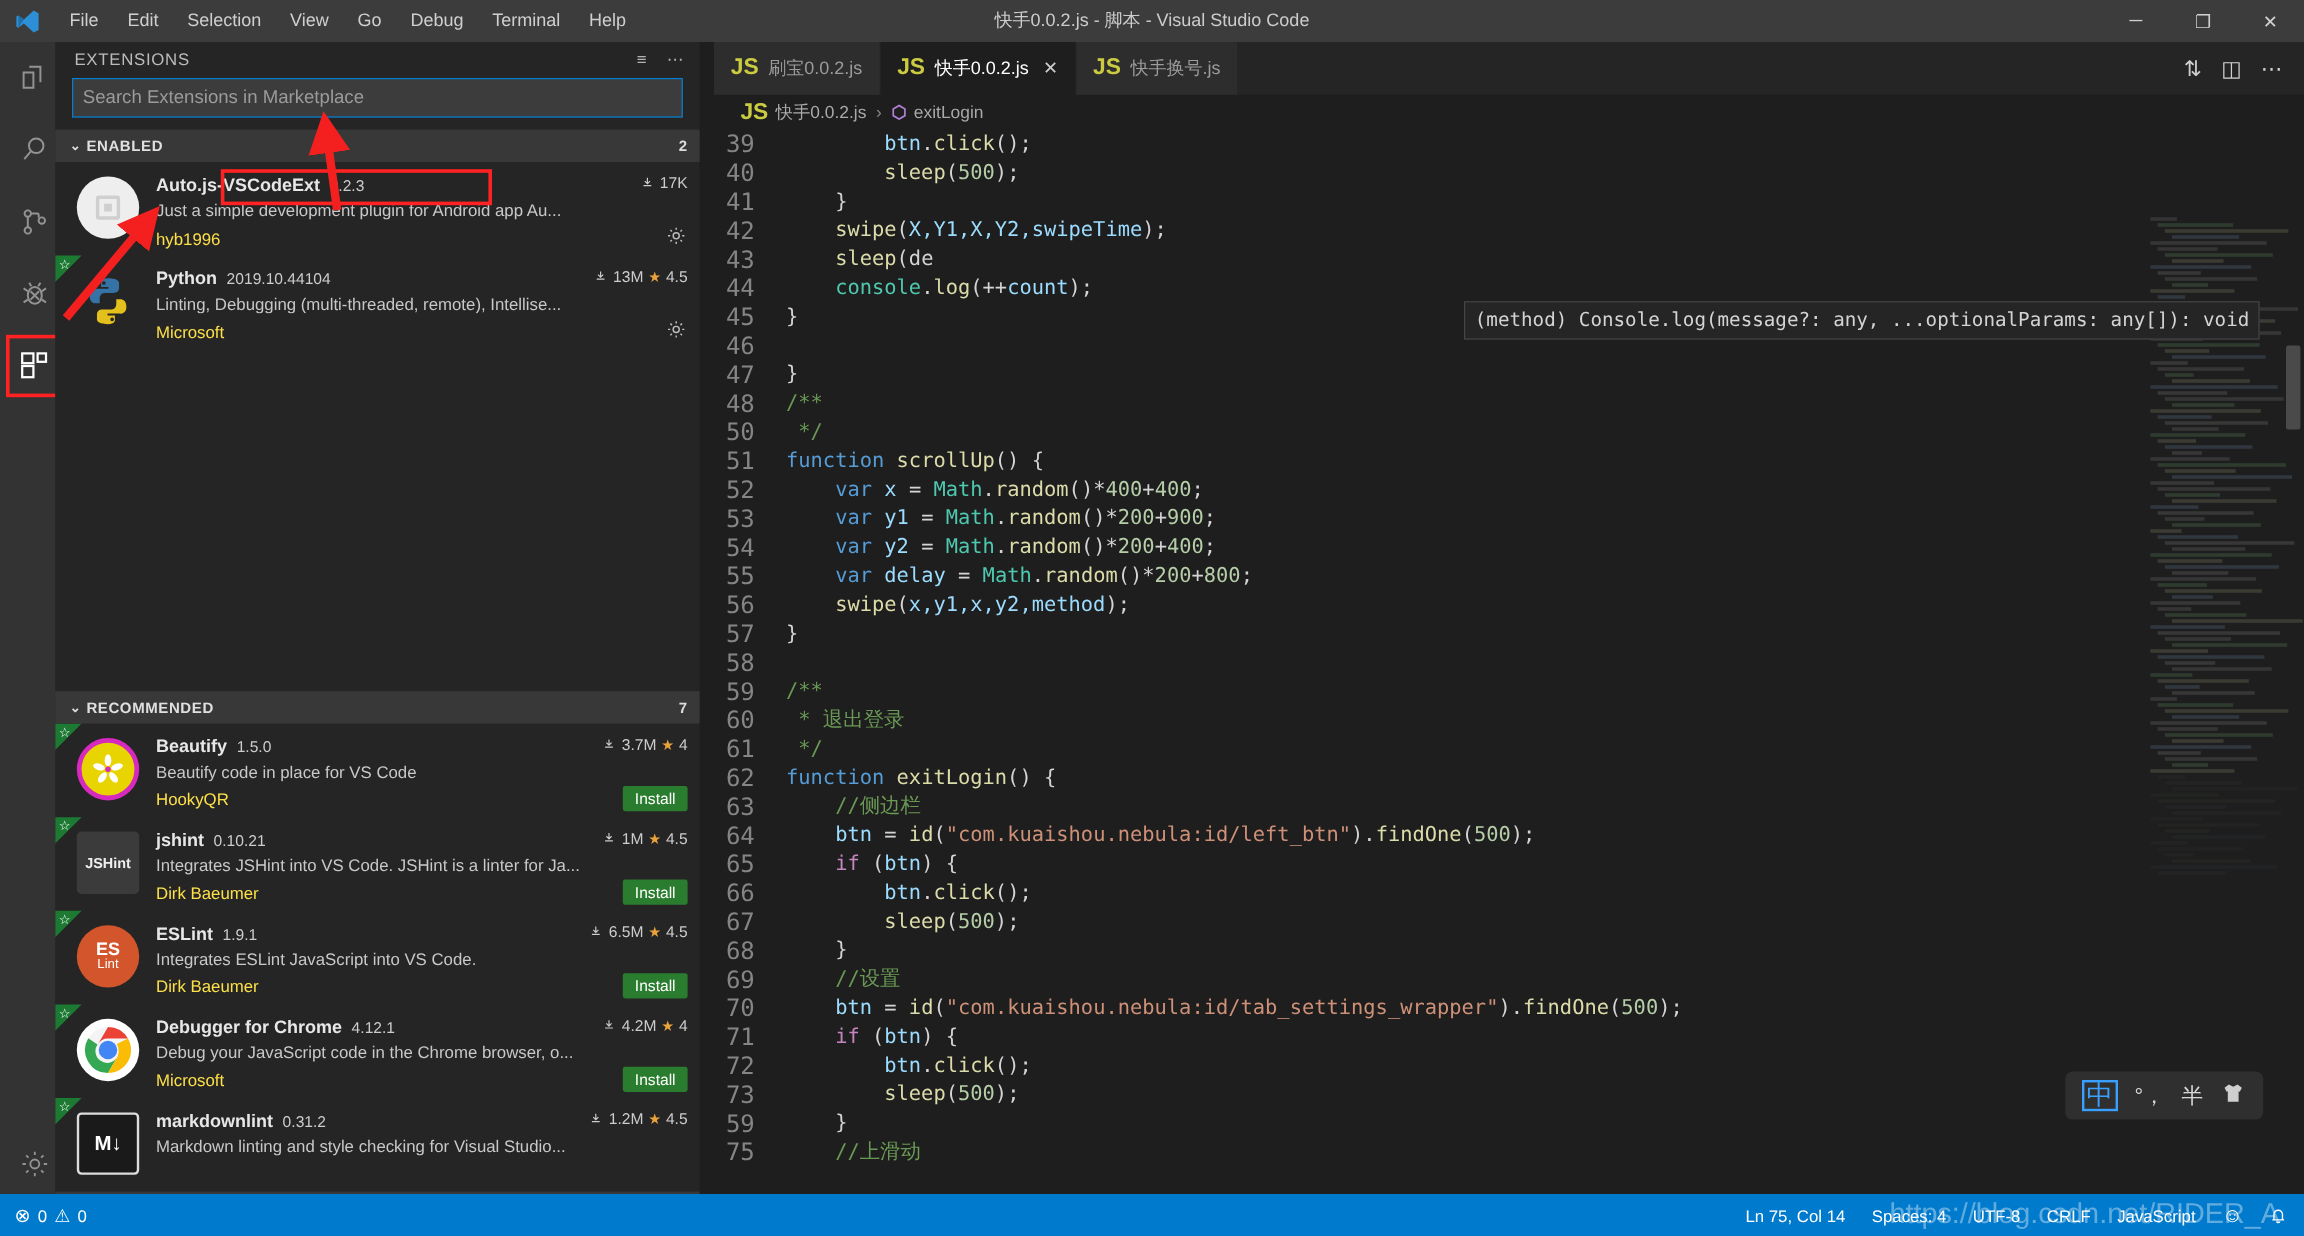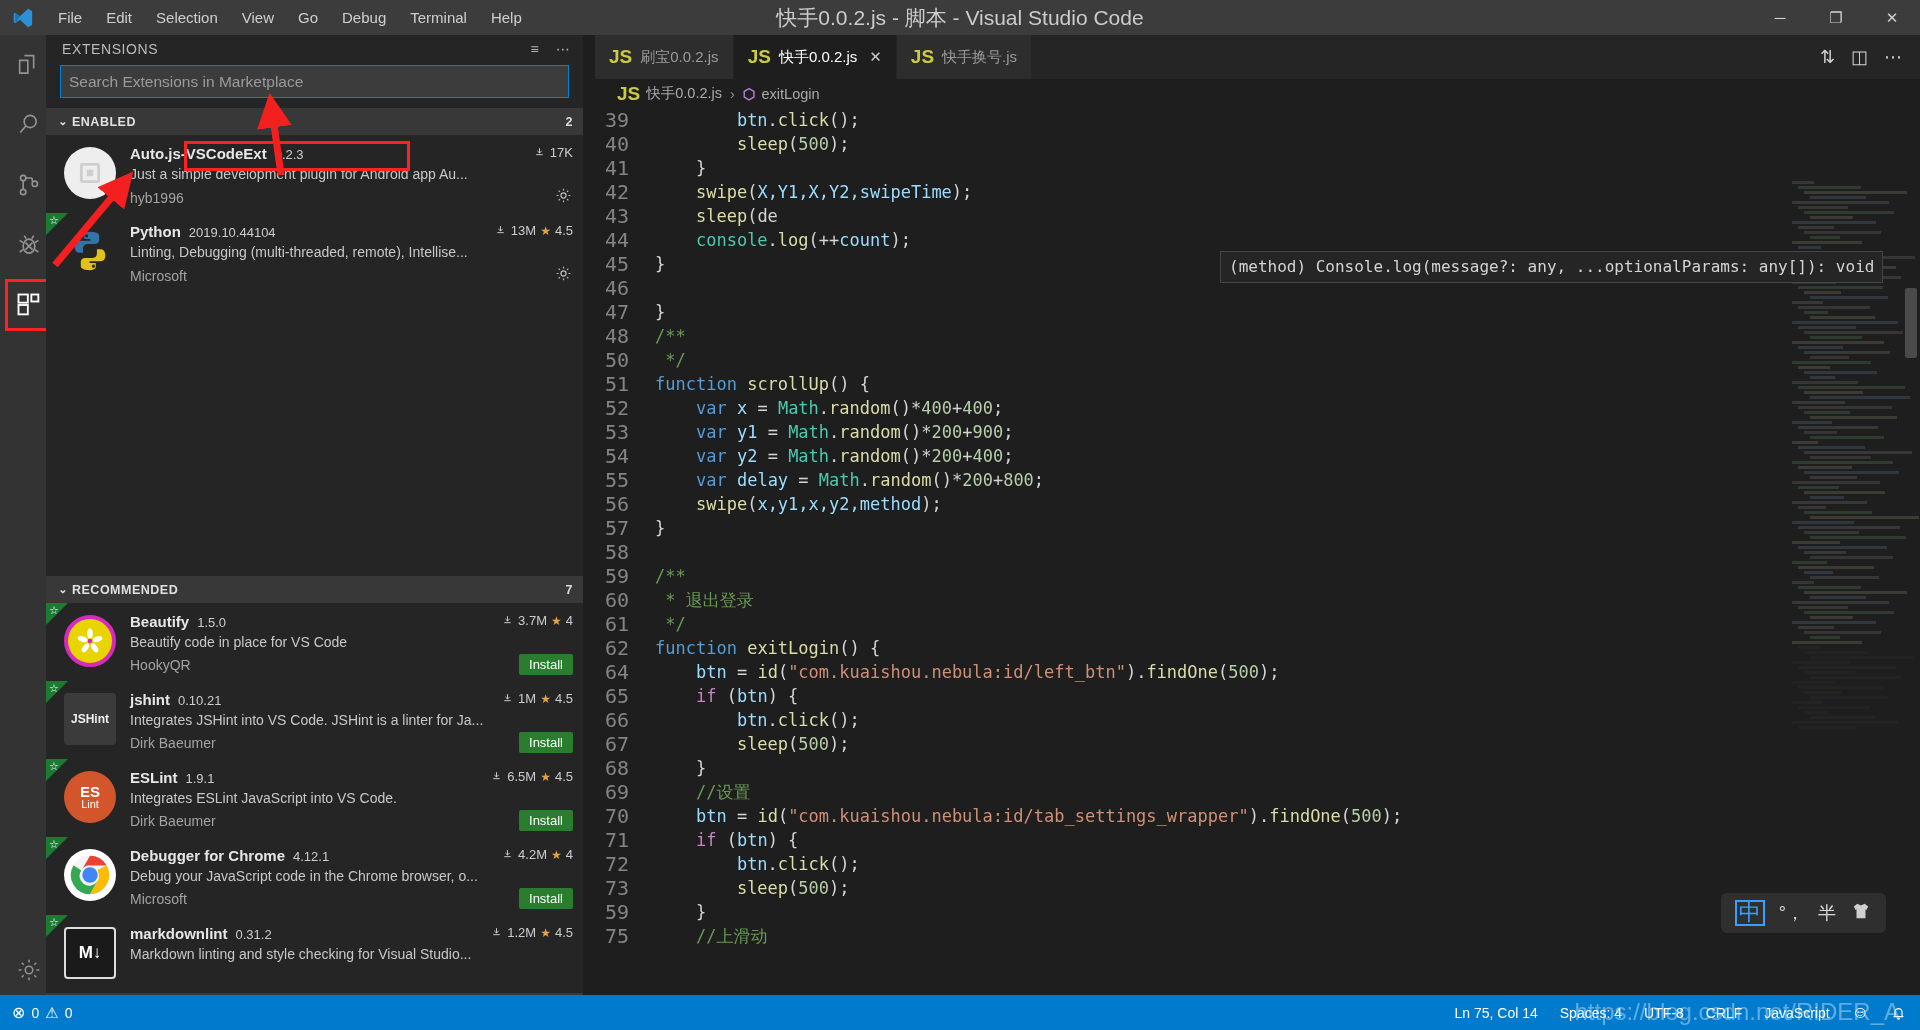--- a/index.html
+++ b/index.html
@@ -6,21 +6,21 @@
   html,body { width:1920px; height:1030px; overflow:hidden; background:#1e1e1e;
     font-family:"Liberation Sans", sans-serif; }
   #app { position:relative; width:1920px; height:1030px; }
 
   
   .titlebar { position:absolute; left:0; top:0; width:1920px; height:35px;
     background:#3c3c3c; display:flex; align-items:center; color:#cccccc; font-size:15px; }
   .vscode-logo { width:46px; height:35px; display:flex; align-items:center; justify-content:center; }
   .menu { display:flex; align-items:center; height:35px; }
   .menu-item { padding:0 12px; height:35px; line-height:35px; font-size:15px; color:#cfcfcf; cursor:default; }
-  .win-title { position:absolute; left:0; right:0; text-align:center; font-size:21px;
+  .win-title { position:absolute; left:0; right:0; text-align:center; font-size:15px;
     color:#cccccc; pointer-events:none; }
   .win-ctrls { position:absolute; right:0; top:0; display:flex; height:35px; }
   .win-btn { width:56px; height:35px; display:flex; align-items:center; justify-content:center;
     color:#d0d0d0; font-size:15px; }
 
   
   .activitybar { position:absolute; left:0; top:35px; width:58px; height:975px;
     background:#333333; display:flex; flex-direction:column; align-items:center; }
   .act-icon { width:58px; height:60px; display:flex; align-items:center; justify-content:center;
     position:relative; opacity:.62; }
@@ -57,21 +57,21 @@
     align-items:center; justify-content:center; }
   .ext-body { flex:1; min-width:0; padding-left:8px; }
   .ext-line1 { display:flex; align-items:baseline; }
   .ext-name { font-size:15px; font-weight:bold; color:#e7e7e7; white-space:nowrap; }
   .ext-ver { font-size:13px; color:#cccccc; margin-left:8px; }
   .ext-stats { margin-left:auto; font-size:13px; color:#cccccc; display:flex;
     align-items:center; gap:4px; white-space:nowrap; padding-left:8px; }
   .ext-desc { font-size:14px; color:#c8c8c8; margin-top:4px; white-space:nowrap;
     overflow:hidden; text-overflow:ellipsis; }
   .ext-line3 { display:flex; align-items:center; margin-top:4px; }
-  .ext-pub { font-size:14px; color:#a3a3a3;text-align:right; }
+  .ext-pub { font-size:14px; color:#fde047;text-align:right; }
   .ext-right { margin-left:auto; display:flex; align-items:center; }
   .gear { color:#cfcfcf; opacity:.9; }
   .install-btn { background:#2a7d2e; color:#ffffff; font-size:13px; padding:2px 10px;
     border-radius:2px; line-height:17px; }
   .star { color:#e8a33d; font-size:12px; }
   .rec-flag { position:absolute; left:0; top:0; width:0; height:0;
     border-top:22px solid #1d7a33; border-right:22px solid transparent; }
   .rec-star { position:absolute; left:3px; top:1px; color:#ffffff; font-size:11px; }
 
   .ext-highlight { position:absolute; left:138px; top:6px; width:226px; height:30px;
@@ -534,20 +534,21 @@
           <div class="cl"><span class="ln">53</span><span class="ctext">    <span class="kw">var</span><span class="op"> </span><span class="var">y1</span><span class="op"> = </span><span class="cls">Math</span><span class="op">.</span><span class="fn">random</span><span class="op">()*</span><span class="num">200</span><span class="op">+</span><span class="num">900</span><span class="op">;</span></span></div>
           <div class="cl"><span class="ln">54</span><span class="ctext">    <span class="kw">var</span><span class="op"> </span><span class="var">y2</span><span class="op"> = </span><span class="cls">Math</span><span class="op">.</span><span class="fn">random</span><span class="op">()*</span><span class="num">200</span><span class="op">+</span><span class="num">400</span><span class="op">;</span></span></div>
           <div class="cl"><span class="ln">55</span><span class="ctext">    <span class="kw">var</span><span class="op"> </span><span class="var">delay</span><span class="op"> = </span><span class="cls">Math</span><span class="op">.</span><span class="fn">random</span><span class="op">()*</span><span class="num">200</span><span class="op">+</span><span class="num">800</span><span class="op">;</span></span></div>
           <div class="cl"><span class="ln">56</span><span class="ctext">    <span class="fn">swipe</span><span class="op">(</span><span class="var">x,y1,x,y2,method</span><span class="op">);</span></span></div>
           <div class="cl"><span class="ln">57</span><span class="ctext"><span class="op">}</span></span></div>
           <div class="cl"><span class="ln">58</span><span class="ctext"></span></div>
           <div class="cl"><span class="ln">59</span><span class="ctext"><span class="cmt">/**</span></span></div>
           <div class="cl"><span class="ln">60</span><span class="ctext"><span class="cmt"> * 退出登录</span></span></div>
           <div class="cl"><span class="ln">61</span><span class="ctext"><span class="cmt"> */</span></span></div>
           <div class="cl"><span class="ln">62</span><span class="ctext"><span class="kw">function</span><span class="op"> </span><span class="fn">exitLogin</span><span class="op">() {</span></span></div>
+          <div class="cl"><span class="ln">63</span><span class="ctext">    <span class="cmt">//侧边栏</span></span></div>
           <div class="cl"><span class="ln">64</span><span class="ctext">    <span class="var">btn</span><span class="op"> = </span><span class="fn">id</span><span class="op">(</span><span class="str">"com.kuaishou.nebula:id/left_btn"</span><span class="op">).</span><span class="fn">findOne</span><span class="op">(</span><span class="num">500</span><span class="op">);</span></span></div>
           <div class="cl"><span class="ln">65</span><span class="ctext">    <span class="kw2">if</span><span class="op"> (</span><span class="var">btn</span><span class="op">) {</span></span></div>
           <div class="cl"><span class="ln">66</span><span class="ctext">        <span class="var">btn</span><span class="op">.</span><span class="fn">click</span><span class="op">();</span></span></div>
           <div class="cl"><span class="ln">67</span><span class="ctext">        <span class="fn">sleep</span><span class="op">(</span><span class="num">500</span><span class="op">);</span></span></div>
           <div class="cl"><span class="ln">68</span><span class="ctext">    <span class="op">}</span></span></div>
           <div class="cl"><span class="ln">69</span><span class="ctext">    <span class="cmt">//设置</span></span></div>
           <div class="cl"><span class="ln">70</span><span class="ctext">    <span class="var">btn</span><span class="op"> = </span><span class="fn">id</span><span class="op">(</span><span class="str">"com.kuaishou.nebula:id/tab_settings_wrapper"</span><span class="op">).</span><span class="fn">findOne</span><span class="op">(</span><span class="num">500</span><span class="op">);</span></span></div>
           <div class="cl"><span class="ln">71</span><span class="ctext">    <span class="kw2">if</span><span class="op"> (</span><span class="var">btn</span><span class="op">) {</span></span></div>
           <div class="cl"><span class="ln">72</span><span class="ctext">        <span class="var">btn</span><span class="op">.</span><span class="fn">click</span><span class="op">();</span></span></div>
           <div class="cl"><span class="ln">73</span><span class="ctext">        <span class="fn">sleep</span><span class="op">(</span><span class="num">500</span><span class="op">);</span></span></div>

